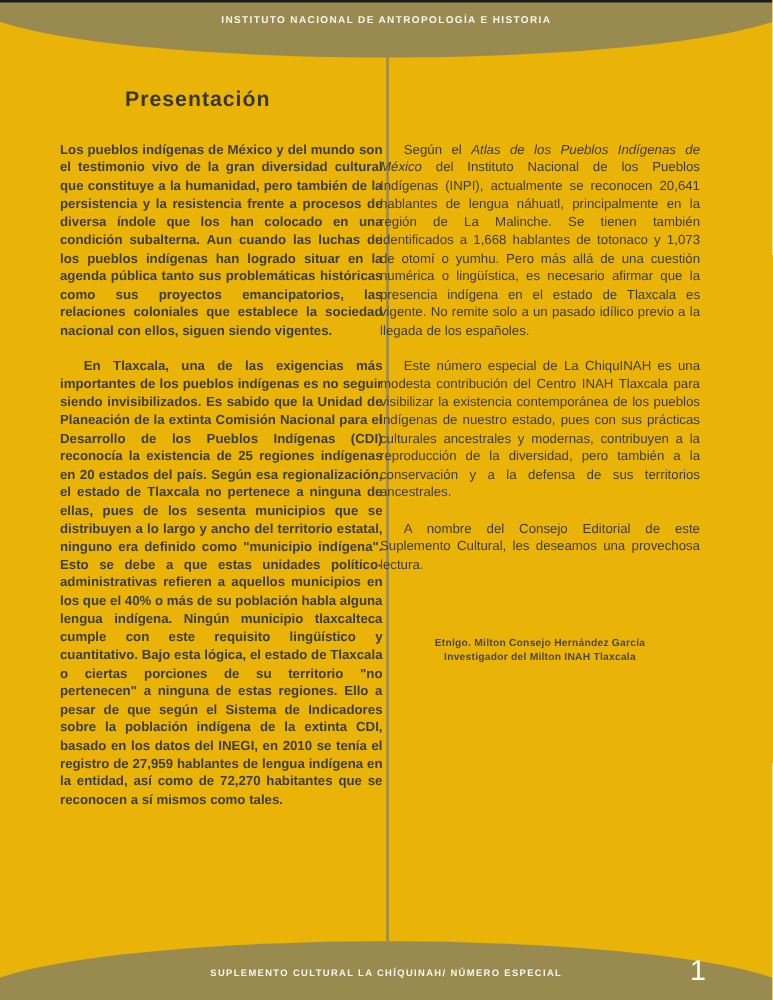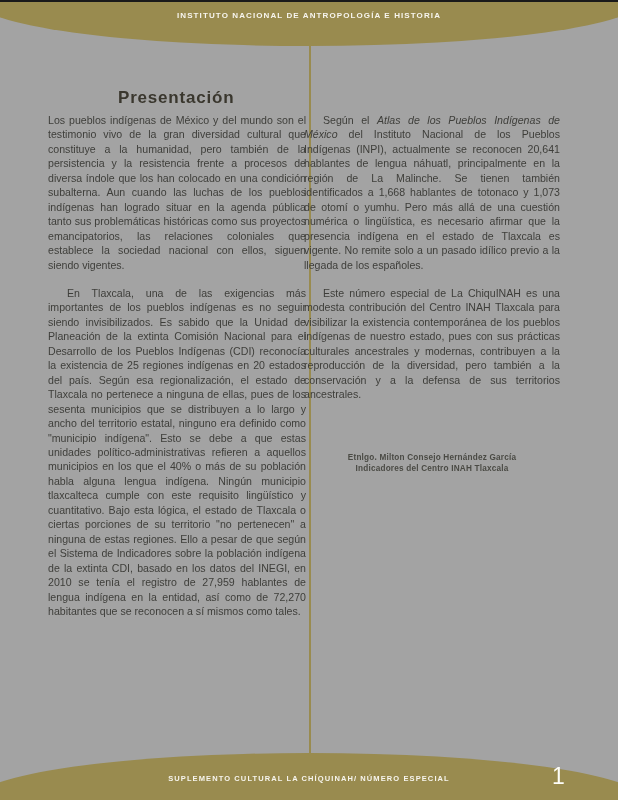--- a/index.html
+++ b/index.html
@@ -1,20 +1,20 @@
 <!DOCTYPE html>
 <html><head>
 <meta charset="utf-8">
 <style>
   html, body { margin: 0; padding: 0; background: #ffffff; }
   .page {
     position: relative;
     width: 618px;
     height: 800px;
-    background: #a3a3a3;
+    background: #eab308;
     overflow: hidden;
     font-family: "Liberation Sans", sans-serif;
   }
   .top-line {
     position: absolute;
     top: 0; left: 0; right: 0;
     height: 2px;
     background: #1a1a1a;
     z-index: 3;
   }
@@ -33,21 +33,21 @@
     padding-top: 11px;
     color: #f7f5ee;
     font-size: 8px;
     font-weight: bold;
     letter-spacing: 1.1px;
   }
   .page-title {
     position: absolute;
     top: 70px;
     left: 100px;
-    margin: 18px;
+    margin: 0;
     font-size: 17px;
     font-weight: bold;
     letter-spacing: 0.8px;
     color: #3a372e;
     z-index: 1;
   }
   .divider {
     position: absolute;
     left: 309px;
     top: 44px;
@@ -56,21 +56,21 @@
     background: #998B4F;
   }
   .col {
     position: absolute;
     top: 113px;
     font-size: 10.6px;
     line-height: 14.45px;
     text-align: justify;
     color: #3E3E3A;
   }
-  .col-left { left: 48px; width: 258px; }
+  .col-left { left: 48px; width: 258px; font-weight: bold; }
   .col-right { left: 304px; width: 256px; }
   .para { margin: 0 0 14px 0; text-indent: 19px; }
   .para.no-indent { text-indent: 0; }
   .para em { font-style: italic; }
   .signature {
     margin-top: 50px;
     text-align: center;
     font-size: 8.2px;
     font-weight: bold;
     letter-spacing: 0.2px;
@@ -120,23 +120,24 @@
   <div class="divider"></div>
 
   <div class="col col-left">
     <p class="para no-indent">Los pueblos indígenas de México y del mundo son el testimonio vivo de la gran diversidad cultural que constituye a la humanidad, pero también de la persistencia y la resistencia frente a procesos de diversa índole que los han colocado en una condición subalterna. Aun cuando las luchas de los pueblos indígenas han logrado situar en la agenda pública tanto sus problemáticas históricas como sus proyectos emancipatorios, las relaciones coloniales que establece la sociedad nacional con ellos, siguen siendo vigentes.</p>
     <p class="para">En Tlaxcala, una de las exigencias más importantes de los pueblos indígenas es no seguir siendo invisibilizados. Es sabido que la Unidad de Planeación de la extinta Comisión Nacional para el Desarrollo de los Pueblos Indígenas (CDI) reconocía la existencia de 25 regiones indígenas en 20 estados del país. Según esa regionalización, el estado de Tlaxcala no pertenece a ninguna de ellas, pues de los sesenta municipios que se distribuyen a lo largo y ancho del territorio estatal, ninguno era definido como "municipio indígena". Esto se debe a que estas unidades político-administrativas refieren a aquellos municipios en los que el 40% o más de su población habla alguna lengua indígena. Ningún municipio tlaxcalteca cumple con este requisito lingüístico y cuantitativo. Bajo esta lógica, el estado de Tlaxcala o ciertas porciones de su territorio "no pertenecen" a ninguna de estas regiones. Ello a pesar de que según el Sistema de Indicadores sobre la población indígena de la extinta CDI, basado en los datos del INEGI, en 2010 se tenía el registro de 27,959 hablantes de lengua indígena en la entidad, así como de 72,270 habitantes que se reconocen a sí mismos como tales.</p>
   </div>
 
   <div class="col col-right">
     <p class="para"><span>Según el </span><em>Atlas de los Pueblos Indígenas de México</em><span> del Instituto Nacional de los Pueblos Indígenas (INPI), actualmente se reconocen 20,641 hablantes de lengua náhuatl, principalmente en la región de La Malinche. Se tienen también identificados a 1,668 hablantes de totonaco y 1,073 de otomí o yumhu. Pero más allá de una cuestión numérica o lingüística, es necesario afirmar que la presencia indígena en el estado de Tlaxcala es vigente. No remite solo a un pasado idílico previo a la llegada de los españoles.</span></p>
     <p class="para">Este número especial de La ChiquINAH es una modesta contribución del Centro INAH Tlaxcala para visibilizar la existencia contemporánea de los pueblos indígenas de nuestro estado, pues con sus prácticas culturales ancestrales y modernas, contribuyen a la reproducción de la diversidad, pero también a la conservación y a la defensa de sus territorios ancestrales.</p>
+    <p class="para">A nombre del Consejo Editorial de este Suplemento Cultural, les deseamos una provechosa lectura.</p>
     <div class="signature">
       <div>Etnlgo. Milton Consejo Hernández García</div>
-      <div>Indicadores del Centro INAH Tlaxcala</div>
+      <div>Investigador del Milton INAH Tlaxcala</div>
     </div>
   </div>
 
   <div class="footer-arc">
     <div class="footer-text">SUPLEMENTO CULTURAL LA CHÍQUINAH/ NÚMERO ESPECIAL</div>
     <div class="page-number">1</div>
   </div>
 
 </div>
 

